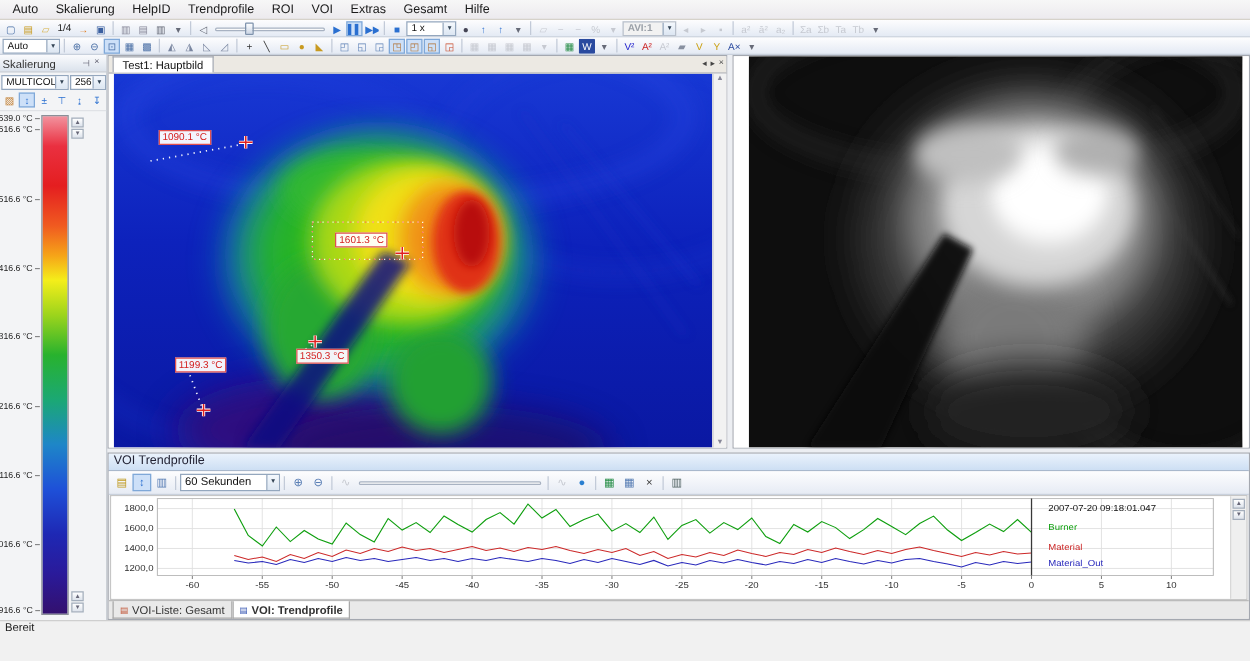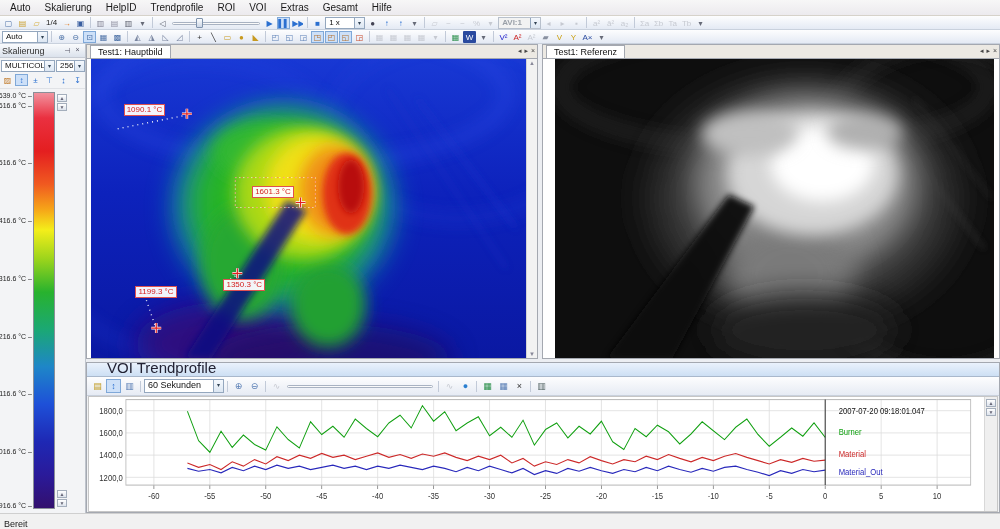--- a/index.html
+++ b/index.html
@@ -40,53 +40,53 @@
   .scale-label{position:absolute;right:1px;font-size:7px;color:#222;white-space:nowrap;transform:translateY(-50%)}
   .scale-gradbar{width:22px;flex:none;border:1px solid #8a8f98}
   .scale-scroll{width:14px;flex:none;display:flex;flex-direction:column;align-items:center;gap:1px;padding:2px 0}
   .ss-btn{width:10px;height:8px;background:linear-gradient(#fff,#dde3ec);border:1px solid #a4aebc;font-size:5px;line-height:6px;text-align:center;color:#667}
   .ss-fill{flex:1}
 
   
   .main-col{flex:1;display:flex;flex-direction:column;min-width:0}
   .views-row{height:315px;display:flex;flex:none;min-width:0}
   .pane{display:flex;flex-direction:column;background:#fff;border:1px solid #a4a8b0;min-width:0}
-  .pane-left{width:452px;flex:none}
+  .pane-left{width:496px;flex:none}
   .vsplit{width:4px;flex:none;background:#eceef2}
   .hsplit{height:3px;flex:none;background:#eceef2}
   .pane-right{flex:1}
   .tabbar{height:14px;background:#ece9e3;border-bottom:1px solid #a4a8b0;display:flex;align-items:flex-end;position:relative;flex:none}
   .tab{height:13px;background:#fff;border:1px solid #a4a8b0;border-bottom:none;font-size:9px;padding:0 7px;display:flex;align-items:center;margin-left:3px;white-space:nowrap}
   .tab-nav{position:absolute;right:2px;top:2px;display:flex;gap:3px;font-size:7px;color:#444}
   .tab-nav span{cursor:default}
   .pane-content{flex:1;position:relative;background:#fff;min-height:0}
   .thermal-wrap{position:absolute;left:4px;top:0;right:11px;bottom:0}
   .gray-wrap{position:absolute;left:12px;top:0;right:5px;bottom:0}
   .thermal-wrap svg,.gray-wrap svg{position:absolute;inset:0;width:100%;height:100%}
   .pane-scrollbar{position:absolute;right:0;top:0;bottom:0;width:11px;background:#f2f2f2;border-left:1px solid #d4d4d4;display:flex;flex-direction:column;justify-content:space-between;align-items:center;padding:1px 0;font-size:6px;color:#889}
   .ann-label{position:absolute;font-size:8px;line-height:10px;color:#d42020;background:rgba(255,255,255,.95);border:1px solid #e05050;padding:0 2px;white-space:nowrap;z-index:3}
 
   
   .trend-panel{flex:1;display:flex;flex-direction:column;background:#f0f1f3;border:1px solid #a4a8b0;min-height:0}
-  .trend-titlebar{height:14px;background:linear-gradient(#eaf2fc,#cddff4);border-bottom:1px solid #a9b8cc;font-size:15px;color:#223;display:flex;align-items:flex-end;padding:0 20px;flex:none}
+  .trend-titlebar{height:14px;background:linear-gradient(#eaf2fc,#cddff4);border-bottom:1px solid #a9b8cc;font-size:10px;color:#223;display:flex;align-items:flex-start;padding:0 4px;flex:none}
   .trend-toolbar{height:19px;background:linear-gradient(#fdfdfe,#e6ebf4);border-bottom:1px solid #c9d1dd;display:flex;align-items:center;gap:1px;padding-left:3px;flex:none}
   .trend-toolbar .tb-icon{width:15px;height:14px;line-height:13px;font-size:9px}
   .trend-toolbar .tb-combo{height:14px;font-size:9px}
   .chart-box{flex:1;margin:0 1px;background:#fff;border:1px solid #c6c6c6;display:flex;flex-direction:column;min-height:0}
   .chart-title{height:12px;flex:none;text-align:center;font-size:8px;color:#333;padding-top:2px}
   .chart-row{flex:1;display:flex;min-height:0}
   .chart-row svg{flex:1;height:100%}
   .chart-strip{width:13px;flex:none;background:#efefef;border-left:1px solid #d8d8d8;display:flex;flex-direction:column;align-items:center;gap:1px;padding-top:2px}
   .trend-tabs{height:15px;background:#e9e9e9;border-top:1px solid #bbb;display:flex;align-items:flex-start;padding-left:3px;flex:none}
   .ttab{height:14px;font-size:9px;color:#333;background:#e9e9e9;border:1px solid #a8a8a8;border-top:none;display:flex;align-items:center;gap:3px;padding:0 5px;white-space:nowrap}
   .ttab.active{background:#fff;font-weight:bold}
   .ttab .ttab-icon{font-size:7px}
 
   
-  .statusbar{height:16px;flex:none;background:#f1f1f1;border-top:1px solid #cfcfcf;display:flex;align-items:flex-end;font-size:9px;padding:0 4px;color:#222}
+  .statusbar{height:33px;flex:none;background:#f1f1f1;border-top:1px solid #cfcfcf;display:flex;align-items:flex-start;font-size:9px;padding:0 4px;color:#222}
   .sb-cells{margin-left:auto;display:flex;height:100%;align-items:center}
   .sb-cell{padding:0 9px;border-left:1px solid #dcdcdc;height:12px;line-height:12px}
   .sb-cell.dim{color:#aab}
 </style>
 </head>
 <body>
 
 <div class="app">
 
   <div class="menubar" id="menu-bar">
@@ -332,28 +332,20 @@
             <div class="pane-scrollbar">
               <span>▲</span>
               <span>▼</span>
             </div>
           </div>
         </div>
 
         <div class="vsplit"></div>
 
         <div class="pane pane-right">
-          <div class="tabbar">
-            <span class="tab">Test1: Referenz</span>
-            <span class="tab-nav">
-              <span>◂</span>
-              <span>▸</span>
-              <span>×</span>
-            </span>
-          </div>
           <div class="pane-content">
             <div class="gray-wrap">
               <svg viewBox="0 0 440 300" preserveAspectRatio="none">
                 <defs>
                   <filter id="g3" x="-50%" y="-50%" width="200%" height="200%">
                       <feGaussianBlur stdDeviation="3"></feGaussianBlur>
                     </filter>
                   <filter id="g8" x="-50%" y="-50%" width="200%" height="200%">
                       <feGaussianBlur stdDeviation="8"></feGaussianBlur>
                     </filter>
@@ -483,20 +475,30 @@
                 <text x="731.2158940397352" y="29" font-size="7.5" fill="#0f9f0f">Burner</text>
                 <text x="731.2158940397352" y="46" font-size="7.5" fill="#cc2828">Material</text>
                 <text x="731.2158940397352" y="60" font-size="7.5" fill="#2828bb">Material_Out</text>
               </svg>
             <div class="chart-strip">
               <span class="ss-btn">▲</span>
               <span class="ss-btn">▼</span>
             </div>
           </div>
         </div>
+        <div class="trend-tabs" id="trend-tabs">
+            <span class="ttab">
+              <span class="ttab-icon" style="color: rgb(192, 80, 48);">▤</span>
+              <span>VOI-Liste: Gesamt</span>
+            </span>
+            <span class="ttab active">
+              <span class="ttab-icon" style="color: rgb(48, 80, 176);">▤</span>
+              <span>VOI: Trendprofile</span>
+            </span>
+          </div>
       </div>
 
     </div>
   </div>
 
   <div class="statusbar">
     <span>Bereit</span>
   </div>
 </div>
 

